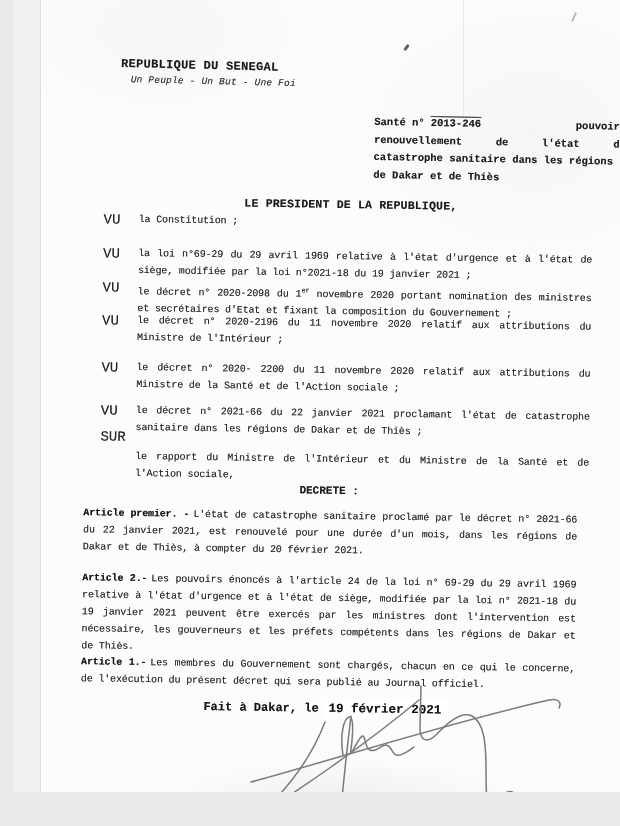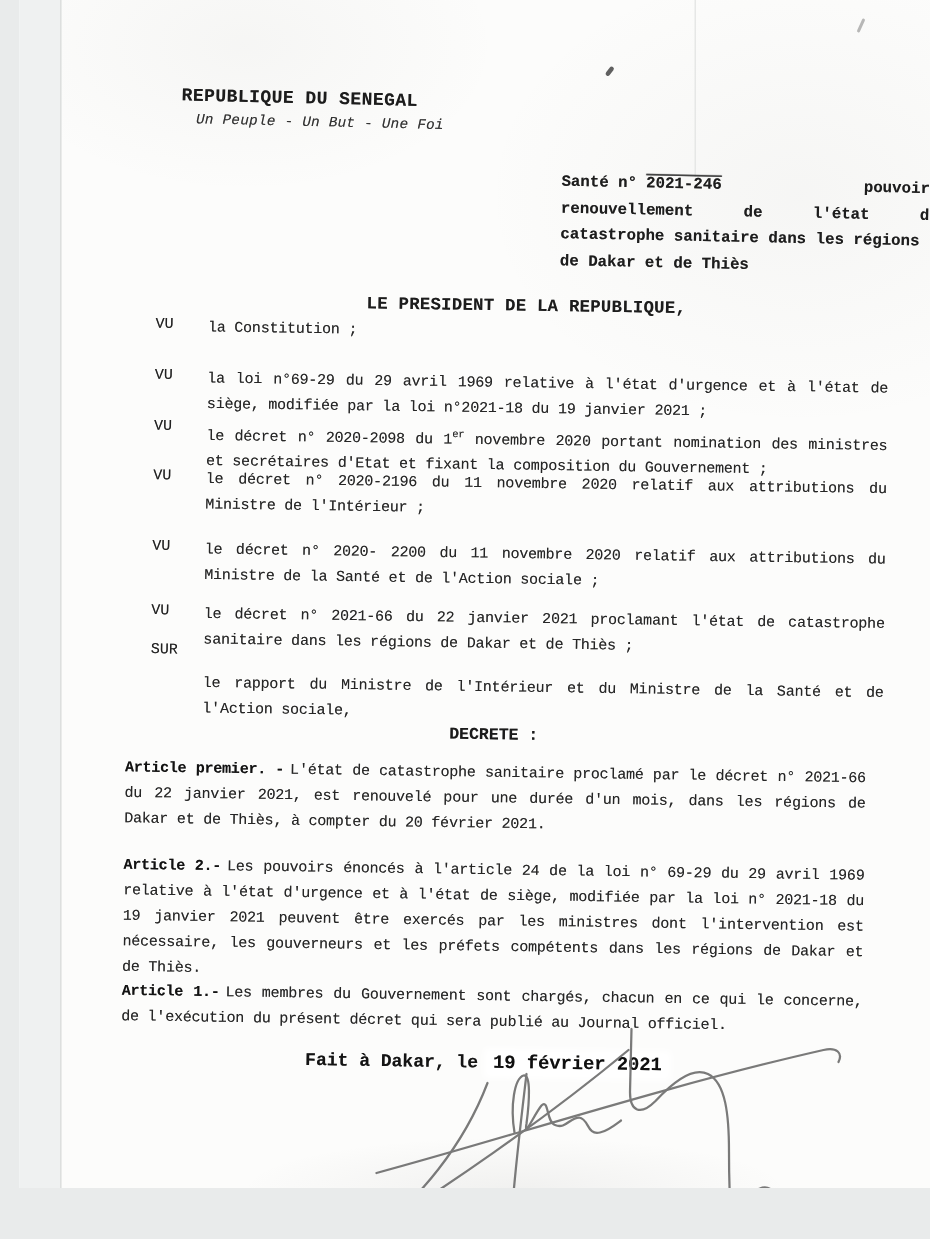--- a/index.html
+++ b/index.html
@@ -41,21 +41,21 @@
     font-weight:bold;font-size:10.5px;line-height:17.5px;color:#1d1d1d;
     transform:rotate(0.3deg);}
   .title-l1{display:flex;justify-content:space-between;align-items:baseline;}
   .title-l1 .lead{display:flex;gap:6px;}
   .decree-number{text-decoration:overline;text-decoration-color:#444;}
   .stretch{text-align:justify;text-align-last:justify;}
 
   .president{position:absolute;left:70px;top:194px;width:530px;text-align:center;
     font-weight:bold;font-size:11.5px;letter-spacing:.2px;color:#1c1c1c;}
 
-  .visa-label{position:absolute;left:88px;font-size:10px;color:#222;}
+  .visa-label{position:absolute;left:88px;font-size:14px;color:#222;}
   .visa-text{position:absolute;left:123px;width:454px;font-size:10px;
     letter-spacing:-.15px;line-height:16.5px;text-align:justify;color:#262626;}
   sup{font-size:7px;}
 
   .decrete{position:absolute;left:40px;top:481px;width:555px;text-align:center;
     font-weight:bold;font-size:11px;color:#1b1b1b;}
 
   .article{position:absolute;left:72px;width:494px;margin:0;font-size:10px;
     letter-spacing:-.15px;line-height:17px;text-align:justify;color:#262626;}
   .article b{color:#121212;margin-right:4px;}
@@ -82,21 +82,21 @@
 
     <div class="letterhead">
       <div class="republic">REPUBLIQUE DU SENEGAL</div>
       <div class="motto">Un Peuple - Un But - Une Foi</div>
     </div>
 
     <div class="title-block">
       <div class="title-l1">
         <span class="lead">
           <span>Santé  n°</span>
-          <span class="decree-number">2021-246</span>
+          <span class="decree-number">2013-246</span>
         </span>
         <span>pouvoirs</span>
       </div>
       <div class="stretch">renouvellement de l'état de</div>
       <div>catastrophe sanitaire dans les régions</div>
       <div>de Dakar et de Thiès</div>
     </div>
 
     <div class="president">LE PRESIDENT DE LA REPUBLIQUE,</div>
 

